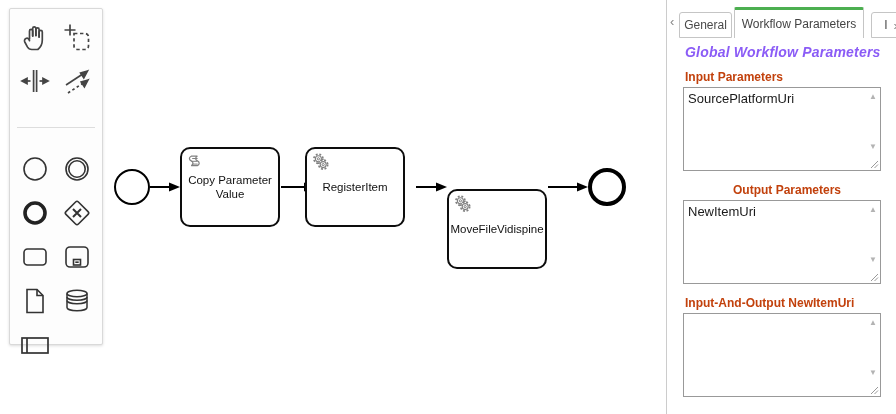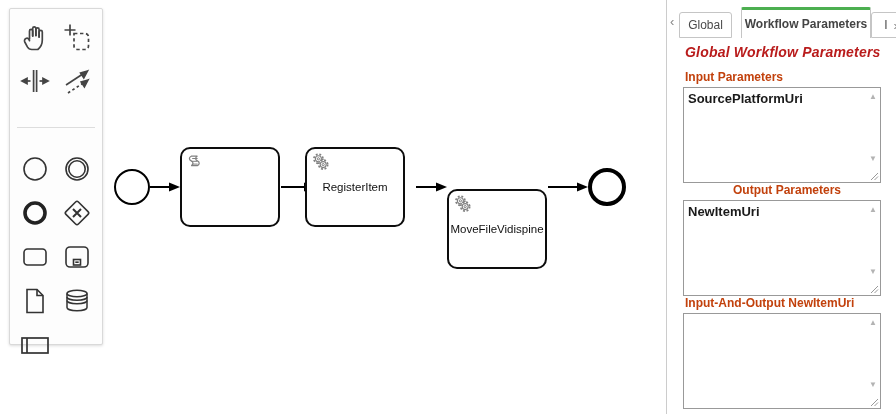--- a/index.html
+++ b/index.html
@@ -35,31 +35,31 @@
   
   .panel { position:absolute; left:666px; top:0; width:230px; height:414px;
            background:#fff; border-left:1px solid #ccc; }
   .tabbar { position:absolute; left:0; top:0; width:230px; height:38px; }
   .tab-scroll { position:absolute; top:14px; font-size:13px; color:#888; cursor:pointer; }
   .tab-scroll-left { left:3px; }
   .tab { position:absolute; bottom:0; background:#fff; border:1px solid #c5c5c5;
          font-size:12px; color:#4a4a4a; display:flex; align-items:center;
          justify-content:center; cursor:pointer; white-space:nowrap; }
   .tab-general { left:12px; width:53px; height:26px; border-radius:3px 3px 0 0; }
-  .tab-active  { left:74px; width:130px; height:31px; border-top:3px solid #4caf50;
-                 border-bottom:none; font-weight:bold; color:#444; border-radius:2px 2px 0 0; }
+  .tab-active  { left:67px; width:130px; height:31px; border-top:3px solid #4caf50;
+                 border-bottom:none; font-weight:normal; color:#444; border-radius:2px 2px 0 0; }
   .tab-clipped { left:204px; width:40px; height:26px; border-radius:3px 3px 0 0; gap:6px; }
   .tab-clipped .chev { color:#888; font-size:13px; }
 
   .panel-heading { position:absolute; left:18px; top:44px; font-size:14px; font-weight:bold;
-                   font-style:italic; color:#b91c1c; letter-spacing:.2px; }
+                   font-style:italic; color:#8b5cf6; letter-spacing:.2px; }
   .param-label { position:absolute; left:18px; font-size:12px; font-weight:bold; color:#c2410c; }
   .lbl-1 { top:70px; } .lbl-2 { top:183px;margin-left:48px; } .lbl-3 { top:296px; }
-  .param-box { position:absolute; left:16px; width:198px; height:96px; background:#fff;
-               border:1px solid #999; overflow:hidden; cursor:text;font-weight:bold; }
+  .param-box { position:absolute; left:16px; width:198px; height:84px; background:#fff;
+               border:1px solid #999; overflow:hidden; cursor:text; }
   .box-1 { top:87px; } .box-2 { top:200px; } .box-3 { top:313px; }
   .param-lines { position:absolute; left:4px; top:2px; right:18px;
                  font-size:13px; color:#1a1a1a; line-height:17px; }
   .scroll-up, .scroll-down { position:absolute; right:3px; font-size:8px; color:#b3b3b3; line-height:1; }
   .scroll-up { top:5px; } .scroll-down { bottom:19px; }
   .grip { position:absolute; right:1px; bottom:1px; line-height:0; }
 </style>
 </head>
 <body>
 
@@ -207,20 +207,21 @@
     <div class="event start-event"></div>
     <div class="event end-event"></div>
 
     <div class="task task-1">
       <span class="task-icon">
         <svg width="15" height="16" viewBox="0 0 15 16" fill="none" stroke="#808080" stroke-width="1.2">
           <path d="M4.2 2 C1.8 3.1 1.8 5.5 4.2 6.7 C6.6 7.9 6.6 10.3 4.2 11.4 L10.4 11.4 C12.8 10.3 12.8 7.9 10.4 6.7 C8 5.5 8 3.1 10.4 2 Z" transform="translate(0,1.2)"></path>
           <path d="M5.2 4.3 h5.4 M4.6 7.1 h5.4 M5.2 9.9 h5.4" transform="translate(0,1.2)" stroke-width="1"></path>
         </svg>
       </span>
+      <div class="task-label">Copy Parameter Value</div>
     </div>
 
     <div class="task task-2">
       <span class="task-icon">
         <svg width="18" height="18" viewBox="0 0 18 18">
           <g fill="#fff" stroke="#808080">
             <circle cx="6.4" cy="5.8" r="4.5" stroke-width="1.7" stroke-dasharray="1.9 1.7"></circle>
             <circle cx="6.4" cy="5.8" r="3" stroke-width="1.1"></circle>
             <circle cx="6.4" cy="5.8" r="1.1" stroke-width="1"></circle>
             <circle cx="11.2" cy="11.6" r="4.5" stroke-width="1.7" stroke-dasharray="1.9 1.7"></circle>
@@ -247,21 +248,21 @@
       </span>
       <div class="task-label">MoveFileVidispine</div>
     </div>
   </div>
 
   <aside class="panel">
 
     <div class="tabbar">
       <span class="tab-scroll tab-scroll-left">‹</span>
       <div class="tab tab-general">
-        <span>Global</span>
+        <span>General</span>
       </div>
       <div class="tab tab-active" style="border-top-color: rgb(76, 175, 80);">
         <span>Workflow Parameters</span>
       </div>
       <div class="tab tab-clipped">
         <span>I</span>
         <span class="chev">›</span>
       </div>
     </div>
 

